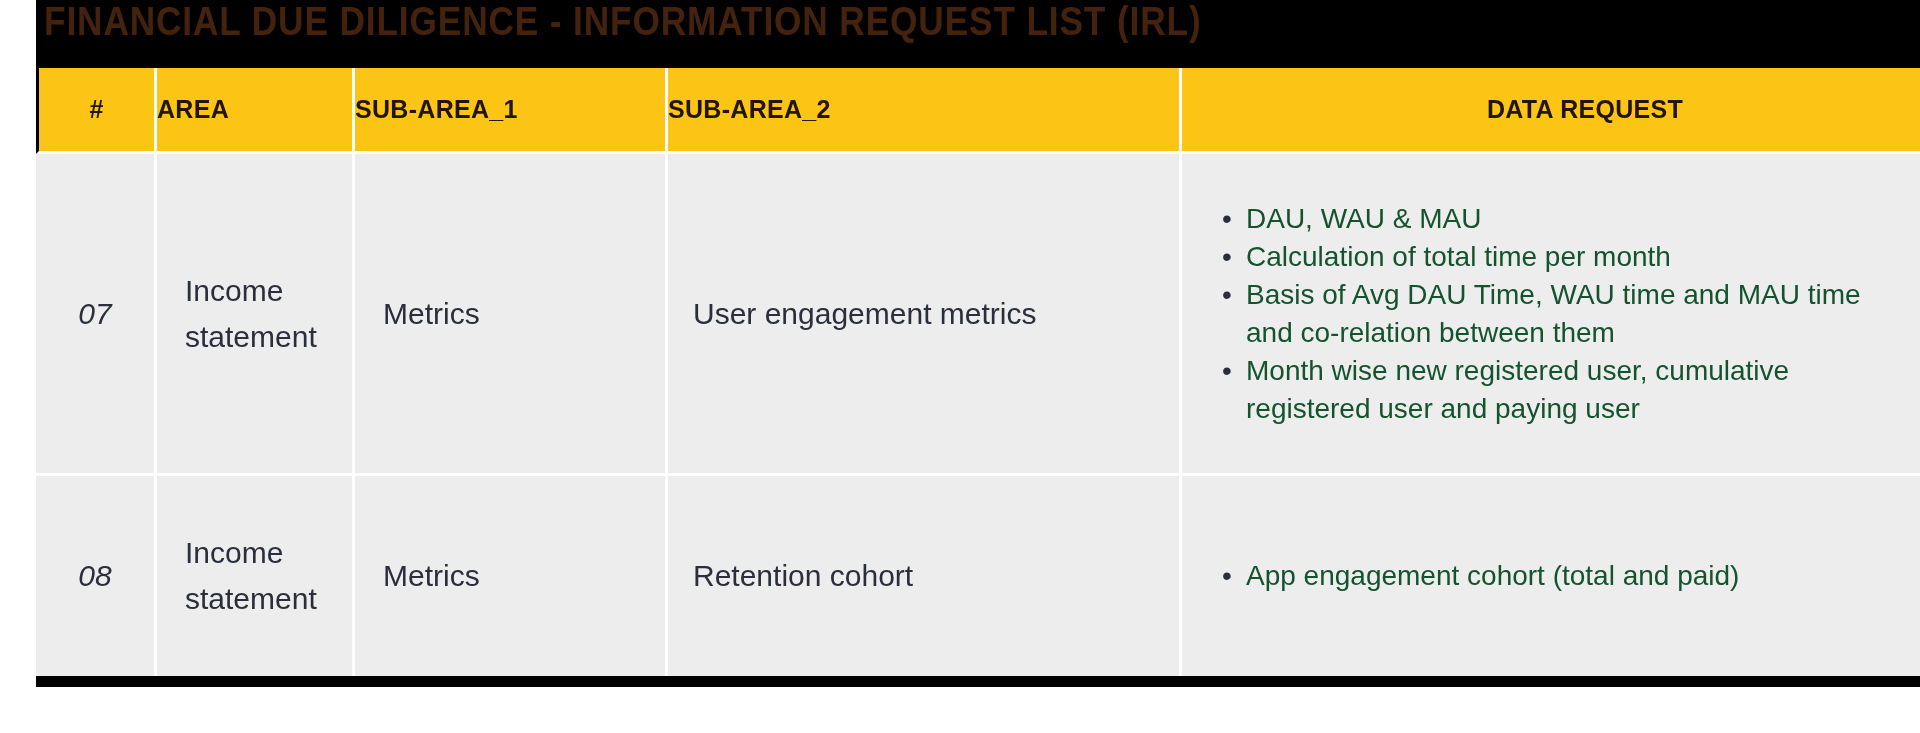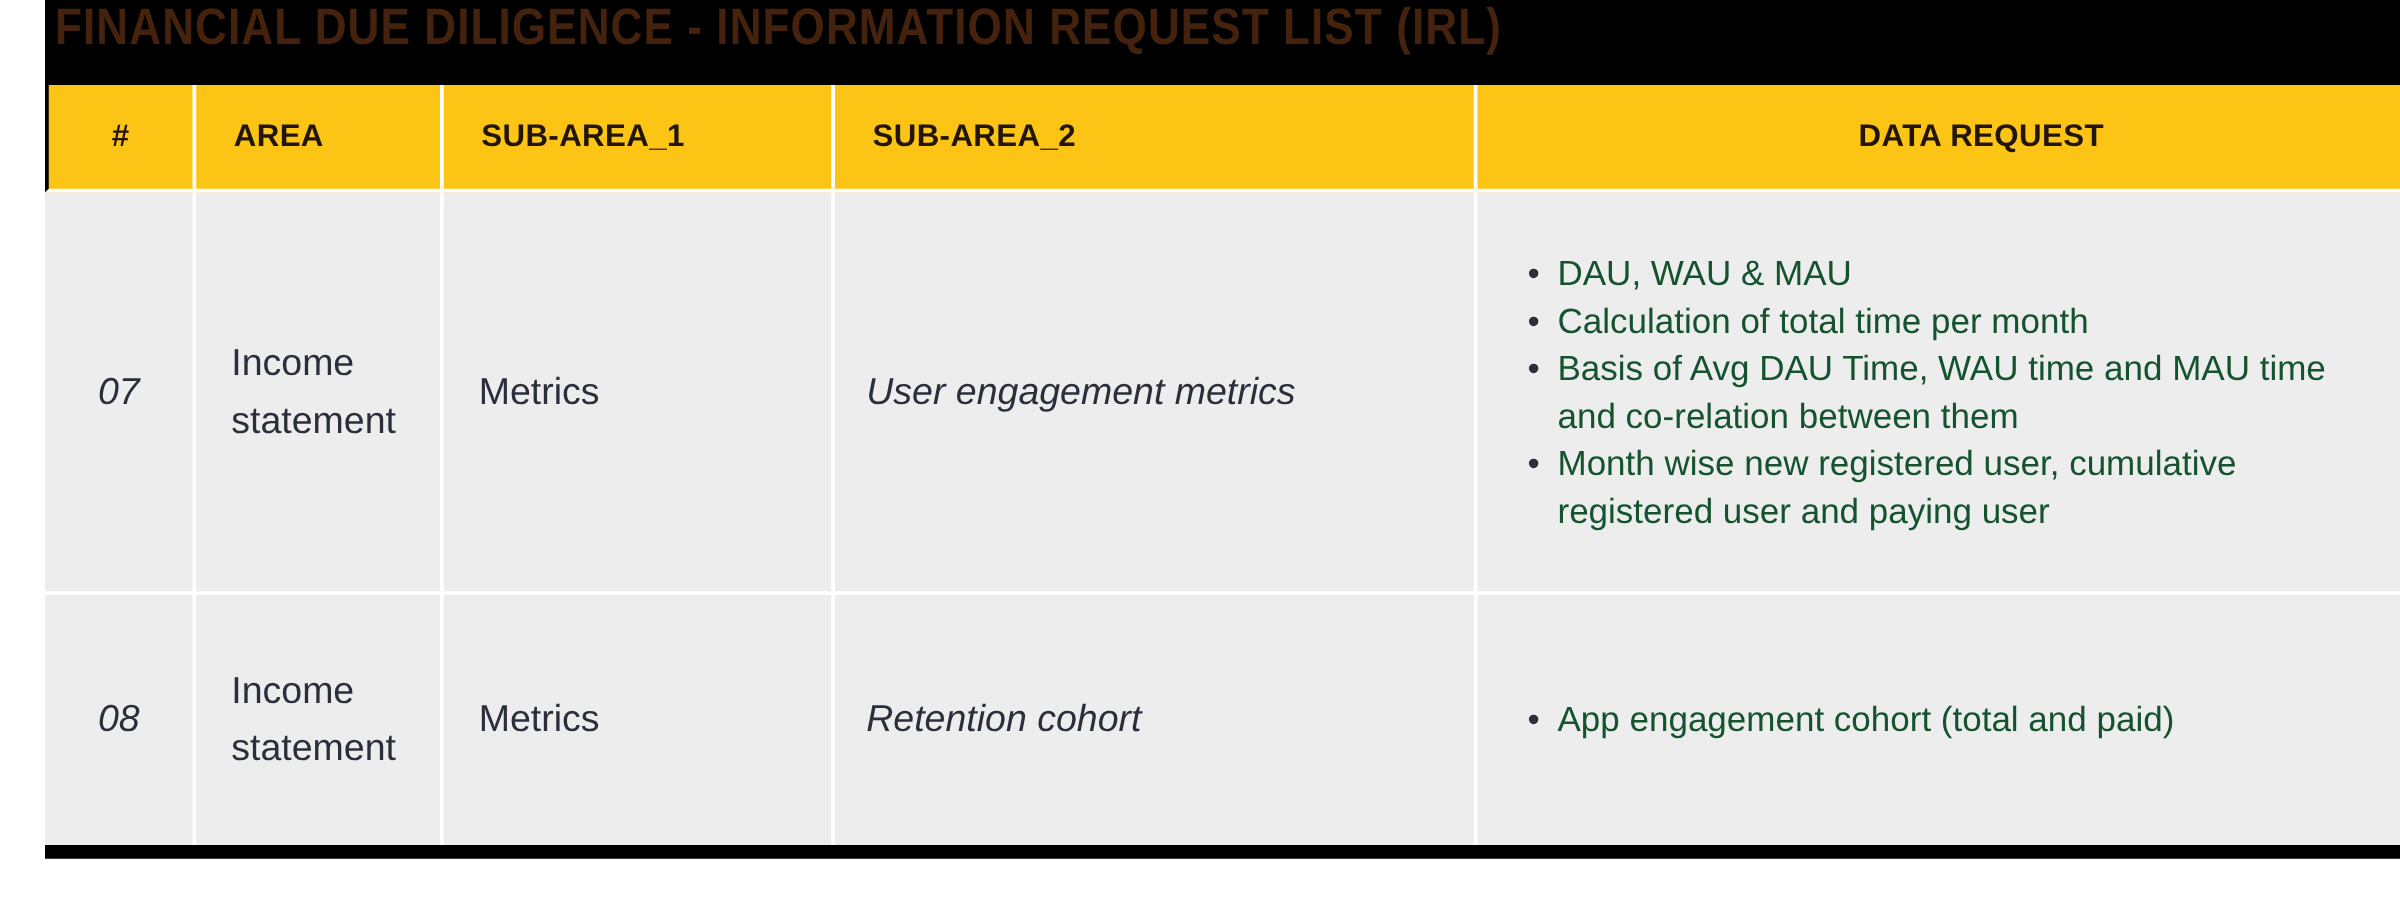--- a/index.html
+++ b/index.html
@@ -46,21 +46,20 @@
     border-bottom: 3px solid #ffffff;
   }
   .header-cell {
     display: flex;
     align-items: center;
     border-right: 3px solid #ffffff;
     color: #221504;
     font-size: 25px;
     font-weight: bold;
     letter-spacing: 0.3px;
-    padding-left: 30px;
   }
   .header-cell.c0 { justify-content: center; padding-left: 0; }
   .header-cell.c4 { border-right: none; padding-left: 32px; justify-content: center; }
 
   .body-row {
     display: grid;
     grid-template-columns: 121px 198px 313px 514px auto;
     background: #EDEDED;
   }
   .body-row.r0 { height: 322px; border-bottom: 3px solid #ffffff; }
@@ -70,21 +69,21 @@
     display: flex;
     align-items: center;
     border-right: 3px solid #ffffff;
     color: #2B2E3B;
     font-size: 30px;
     line-height: 46px;
     padding-left: 28px;
     padding-right: 20px;
   }
   .cell.c0 { justify-content: center; padding-left: 0; padding-right: 0; font-style: italic; }
-  .cell.c3 { padding-left: 25px; font-style: italic; }
+  .cell.c3 { padding-left: 25px; }
   .cell.c4 { border-right: none; padding-left: 0; padding-right: 0; }
 
   .bullet-list {
     list-style: none;
     margin: 0;
     padding: 0;
     width: 100%;
   }
   .bullet-item {
     position: relative;

